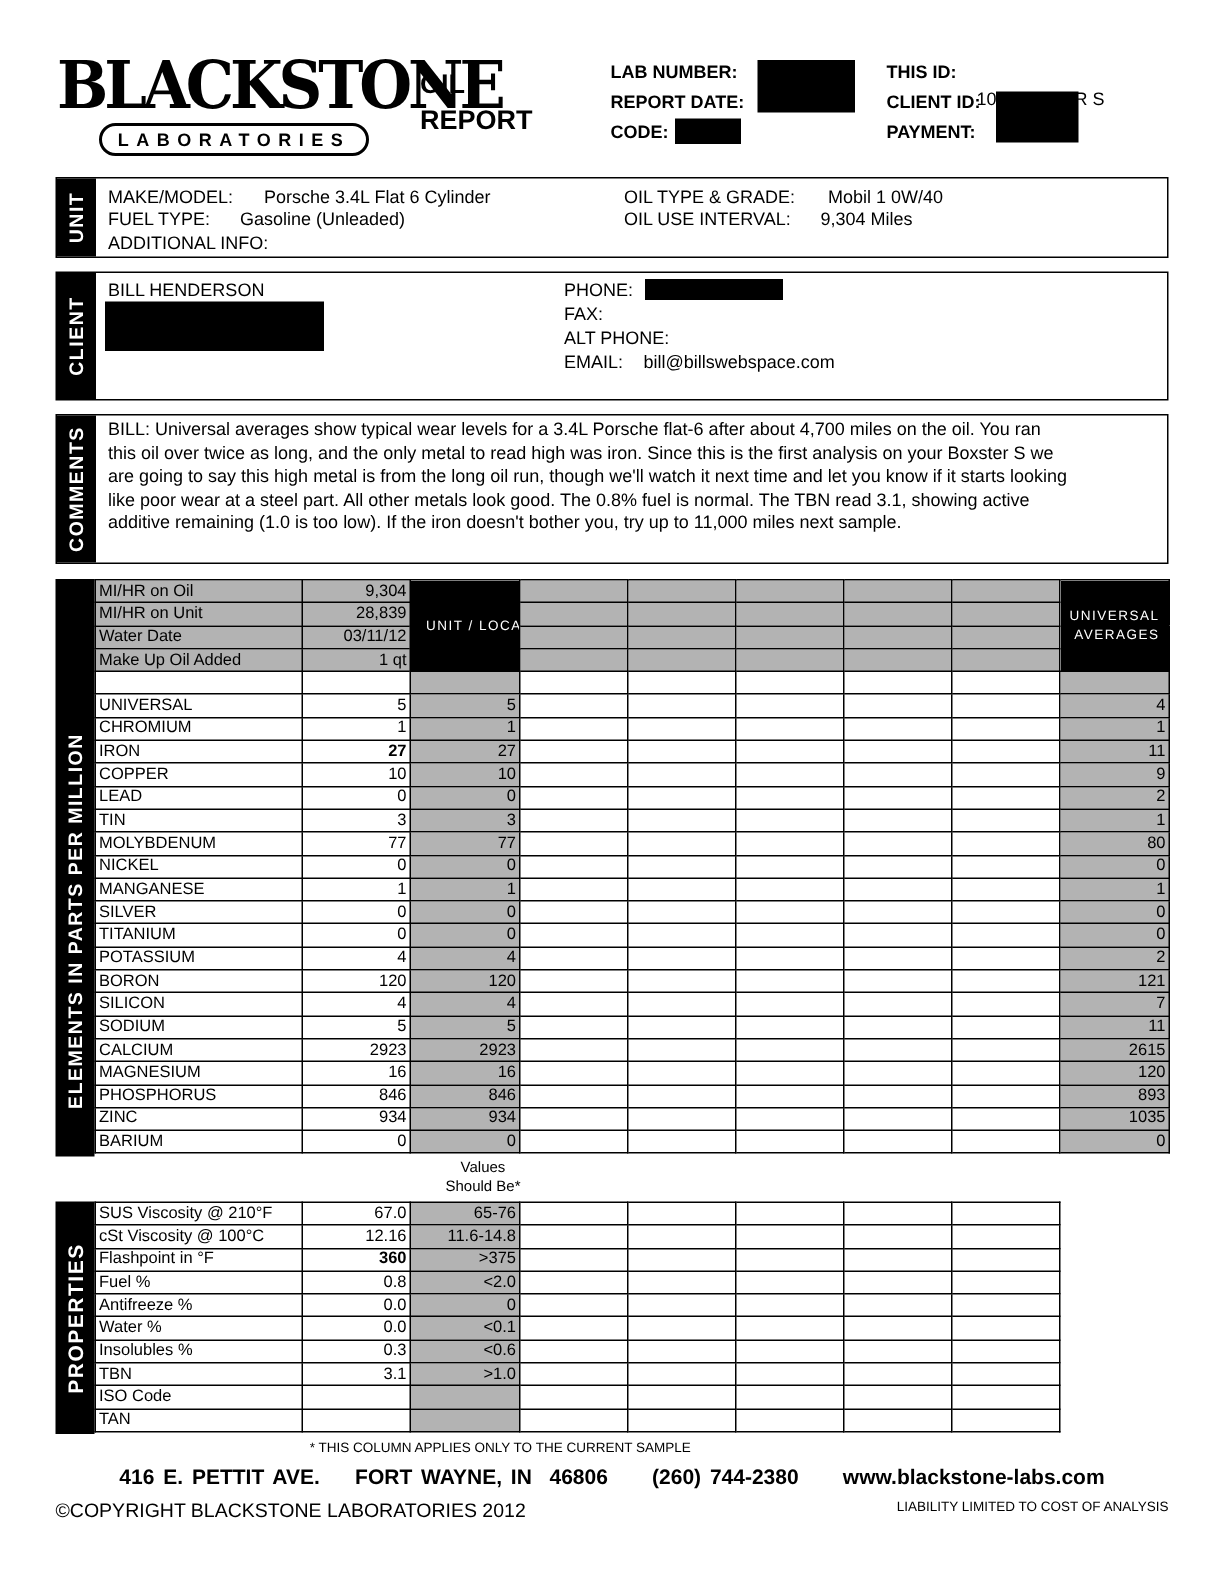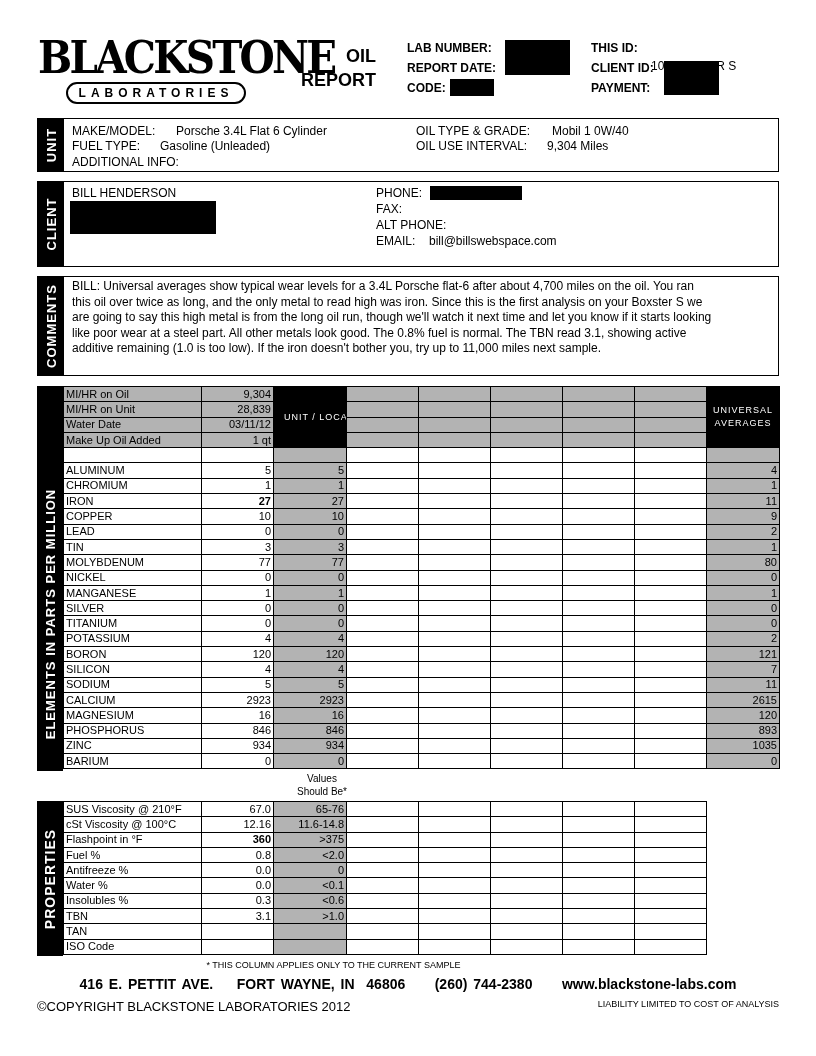--- a/index.html
+++ b/index.html
@@ -1,21 +1,21 @@
 <!DOCTYPE html>
 <html><head>
 <meta charset="utf-8">
 <style>
   * { box-sizing: border-box; margin: 0; padding: 0; }
   body { width: 816px; height: 1056px; background: #fff; position: relative; font-family: "Liberation Sans", sans-serif; color: #000; overflow: hidden; }
   .abs { position: absolute; }
   .logo { left: 38px; top: 34px; width: 215px; height: 76px; }
   .logo-main { font-family: "DejaVu Serif", serif; font-weight: bold; font-size: 44px; letter-spacing: -3px; transform: scaleX(0.92); transform-origin: left; line-height: 48px; }
   .logo-sub { position: absolute; left: 28px; top: 48px; width: 180px; height: 22px; border: 2px solid #000; border-radius: 12px; font-size: 12px; font-weight: bold; letter-spacing: 5px; text-align: center; line-height: 18px; }
-  .report-title { left: 280px; top: 44px; width: 96px; text-align: right; font-weight: bold; font-size: 18px; line-height: 24px; }
+  .report-title { left: 280px; top: 44px; width: 96px; text-align: left; font-weight: bold; font-size: 18px; line-height: 24px; }
   .hdr-label { font-weight: bold; font-size: 12px; }
   .hdr-val { font-size: 12px; margin-top: 18px; }
   .redact { background: #000; position: absolute; }
   .section { position: absolute; left: 37px; border: 1px solid #000; background: #fff; }
   .side { position: absolute; left: 0; top: 0; bottom: 0; width: 26px; background: #000; color: #fff; }
   .side span { position: absolute; left: 50%; top: 50%; transform: translate(-50%,-50%) rotate(-90deg); white-space: nowrap; font-weight: bold; font-size: 13px; letter-spacing: 1px; }
   .fld { position: absolute; font-size: 12px; white-space: nowrap; }
   .comments-text { position: absolute; left: 34px; top: 2px; width: 640px; font-size: 12px; line-height: 15.5px; }
   table.grid { position: absolute; border-collapse: collapse; table-layout: fixed; font-size: 11px; }
   table.grid td { border: 1px solid #000; height: 15.3px; padding: 0 2px; white-space: nowrap; overflow: hidden; line-height: 13px; }
@@ -110,21 +110,21 @@
       <td class="gray num">9,304</td>
       <td class="blackcell" rowspan="4">
           <div style="padding:0 8px;">UNIT / LOCATION AVERAGES</div>
         </td>
       <td class="gray"></td>
         <td class="gray"></td>
         <td class="gray"></td>
         <td class="gray"></td>
         <td class="gray"></td>
       <td class="blackcell" rowspan="4">
-          <div style="padding:0 4px;white-space:normal;">UNIVERSAL AVERAGES</div>
+          <div style="padding:0 4px;white-space:normal;text-align:right;">UNIVERSAL AVERAGES</div>
         </td>
     </tr>
     <tr>
       <td class="gray">MI/HR on Unit</td>
       <td class="gray num">28,839</td>
       <td class="gray"></td>
         <td class="gray"></td>
         <td class="gray"></td>
         <td class="gray"></td>
         <td class="gray"></td>
@@ -154,21 +154,21 @@
       <td></td>
         <td></td>
         <td></td>
         <td></td>
         <td></td>
       <td class="gray"></td>
     </tr>
   </tbody>
   <tbody id="elements-body">
       <tr>
-        <td>ALUMINUM</td>
+        <td>UNIVERSAL</td>
         <td class="num">5</td>
         <td class="gray num">5</td>
         <td></td>
         <td></td>
         <td></td>
         <td></td>
         <td></td>
         <td class="gray num">4</td>
       </tr>
       <tr>
@@ -476,31 +476,31 @@
         <td>TBN</td>
         <td class="num">3.1</td>
         <td class="gray num">&gt;1.0</td>
         <td></td>
         <td></td>
         <td></td>
         <td></td>
         <td></td>
       </tr>
       <tr>
-        <td>TAN</td>
+        <td>ISO Code</td>
         <td class="num"></td>
         <td class="gray num"></td>
         <td></td>
         <td></td>
         <td></td>
         <td></td>
         <td></td>
       </tr>
       <tr>
-        <td>ISO Code</td>
+        <td>TAN</td>
         <td class="num"></td>
         <td class="gray num"></td>
         <td></td>
         <td></td>
         <td></td>
         <td></td>
         <td></td>
       </tr>
     </tbody>
 </table>

